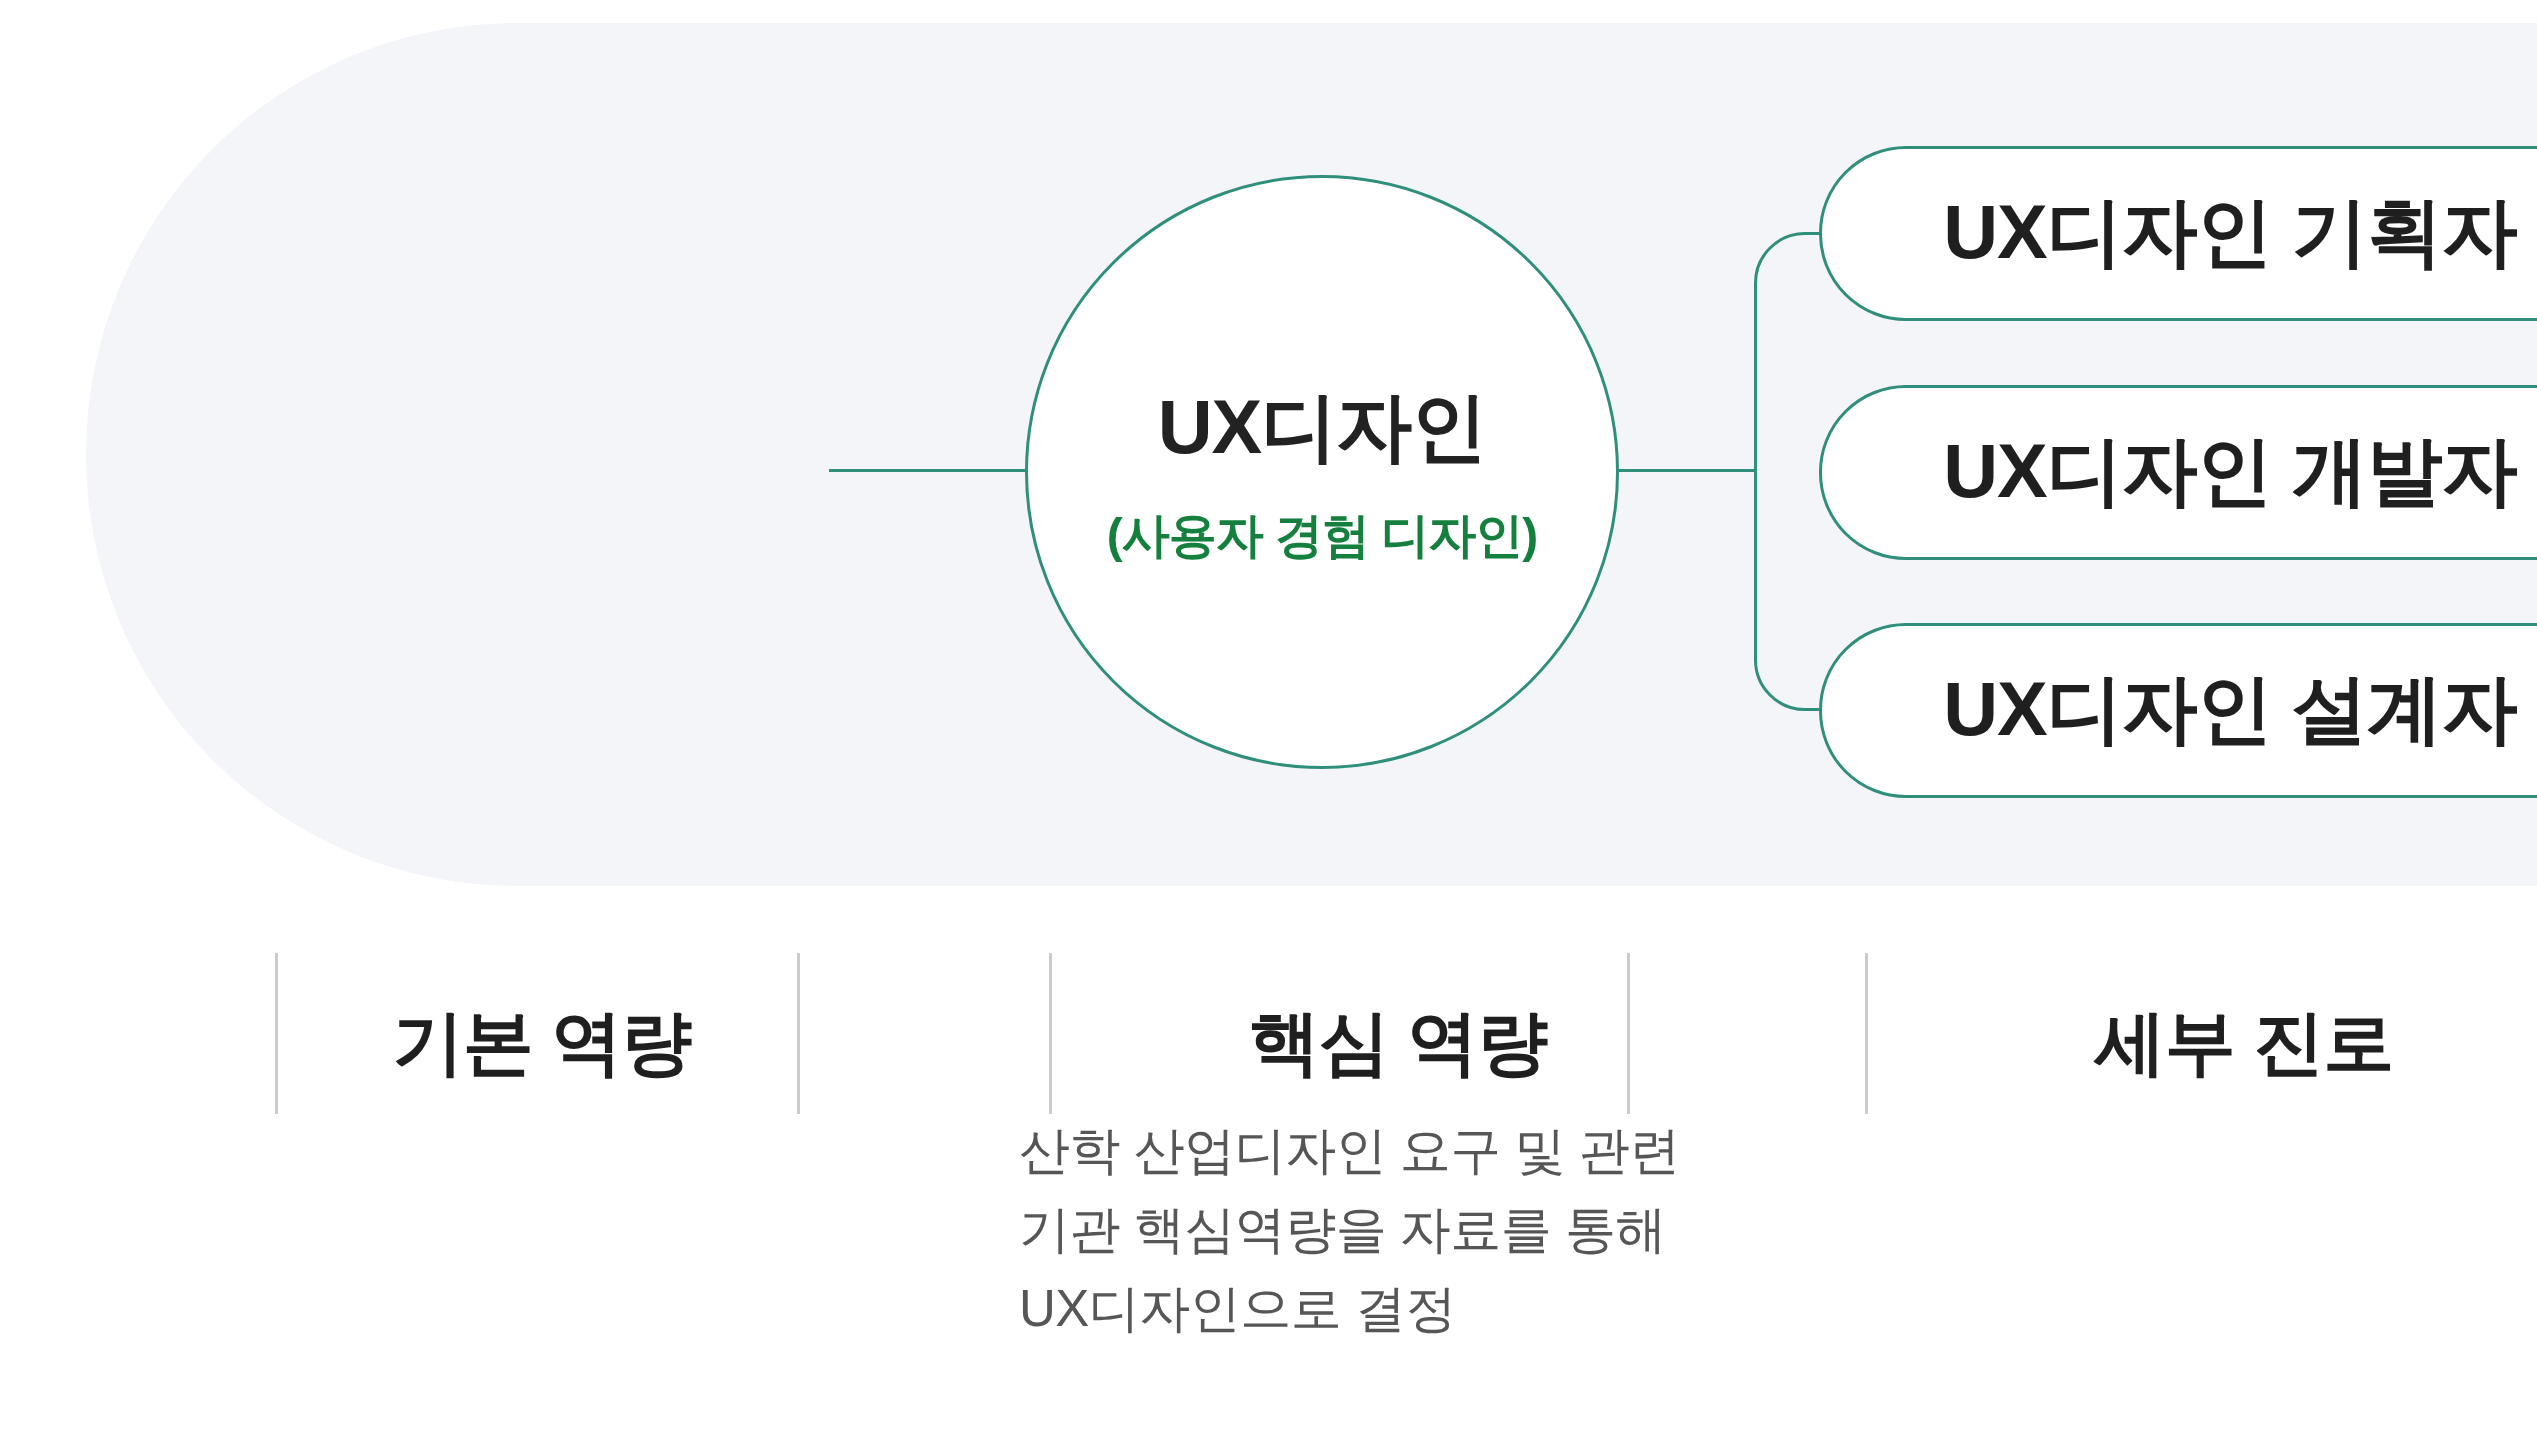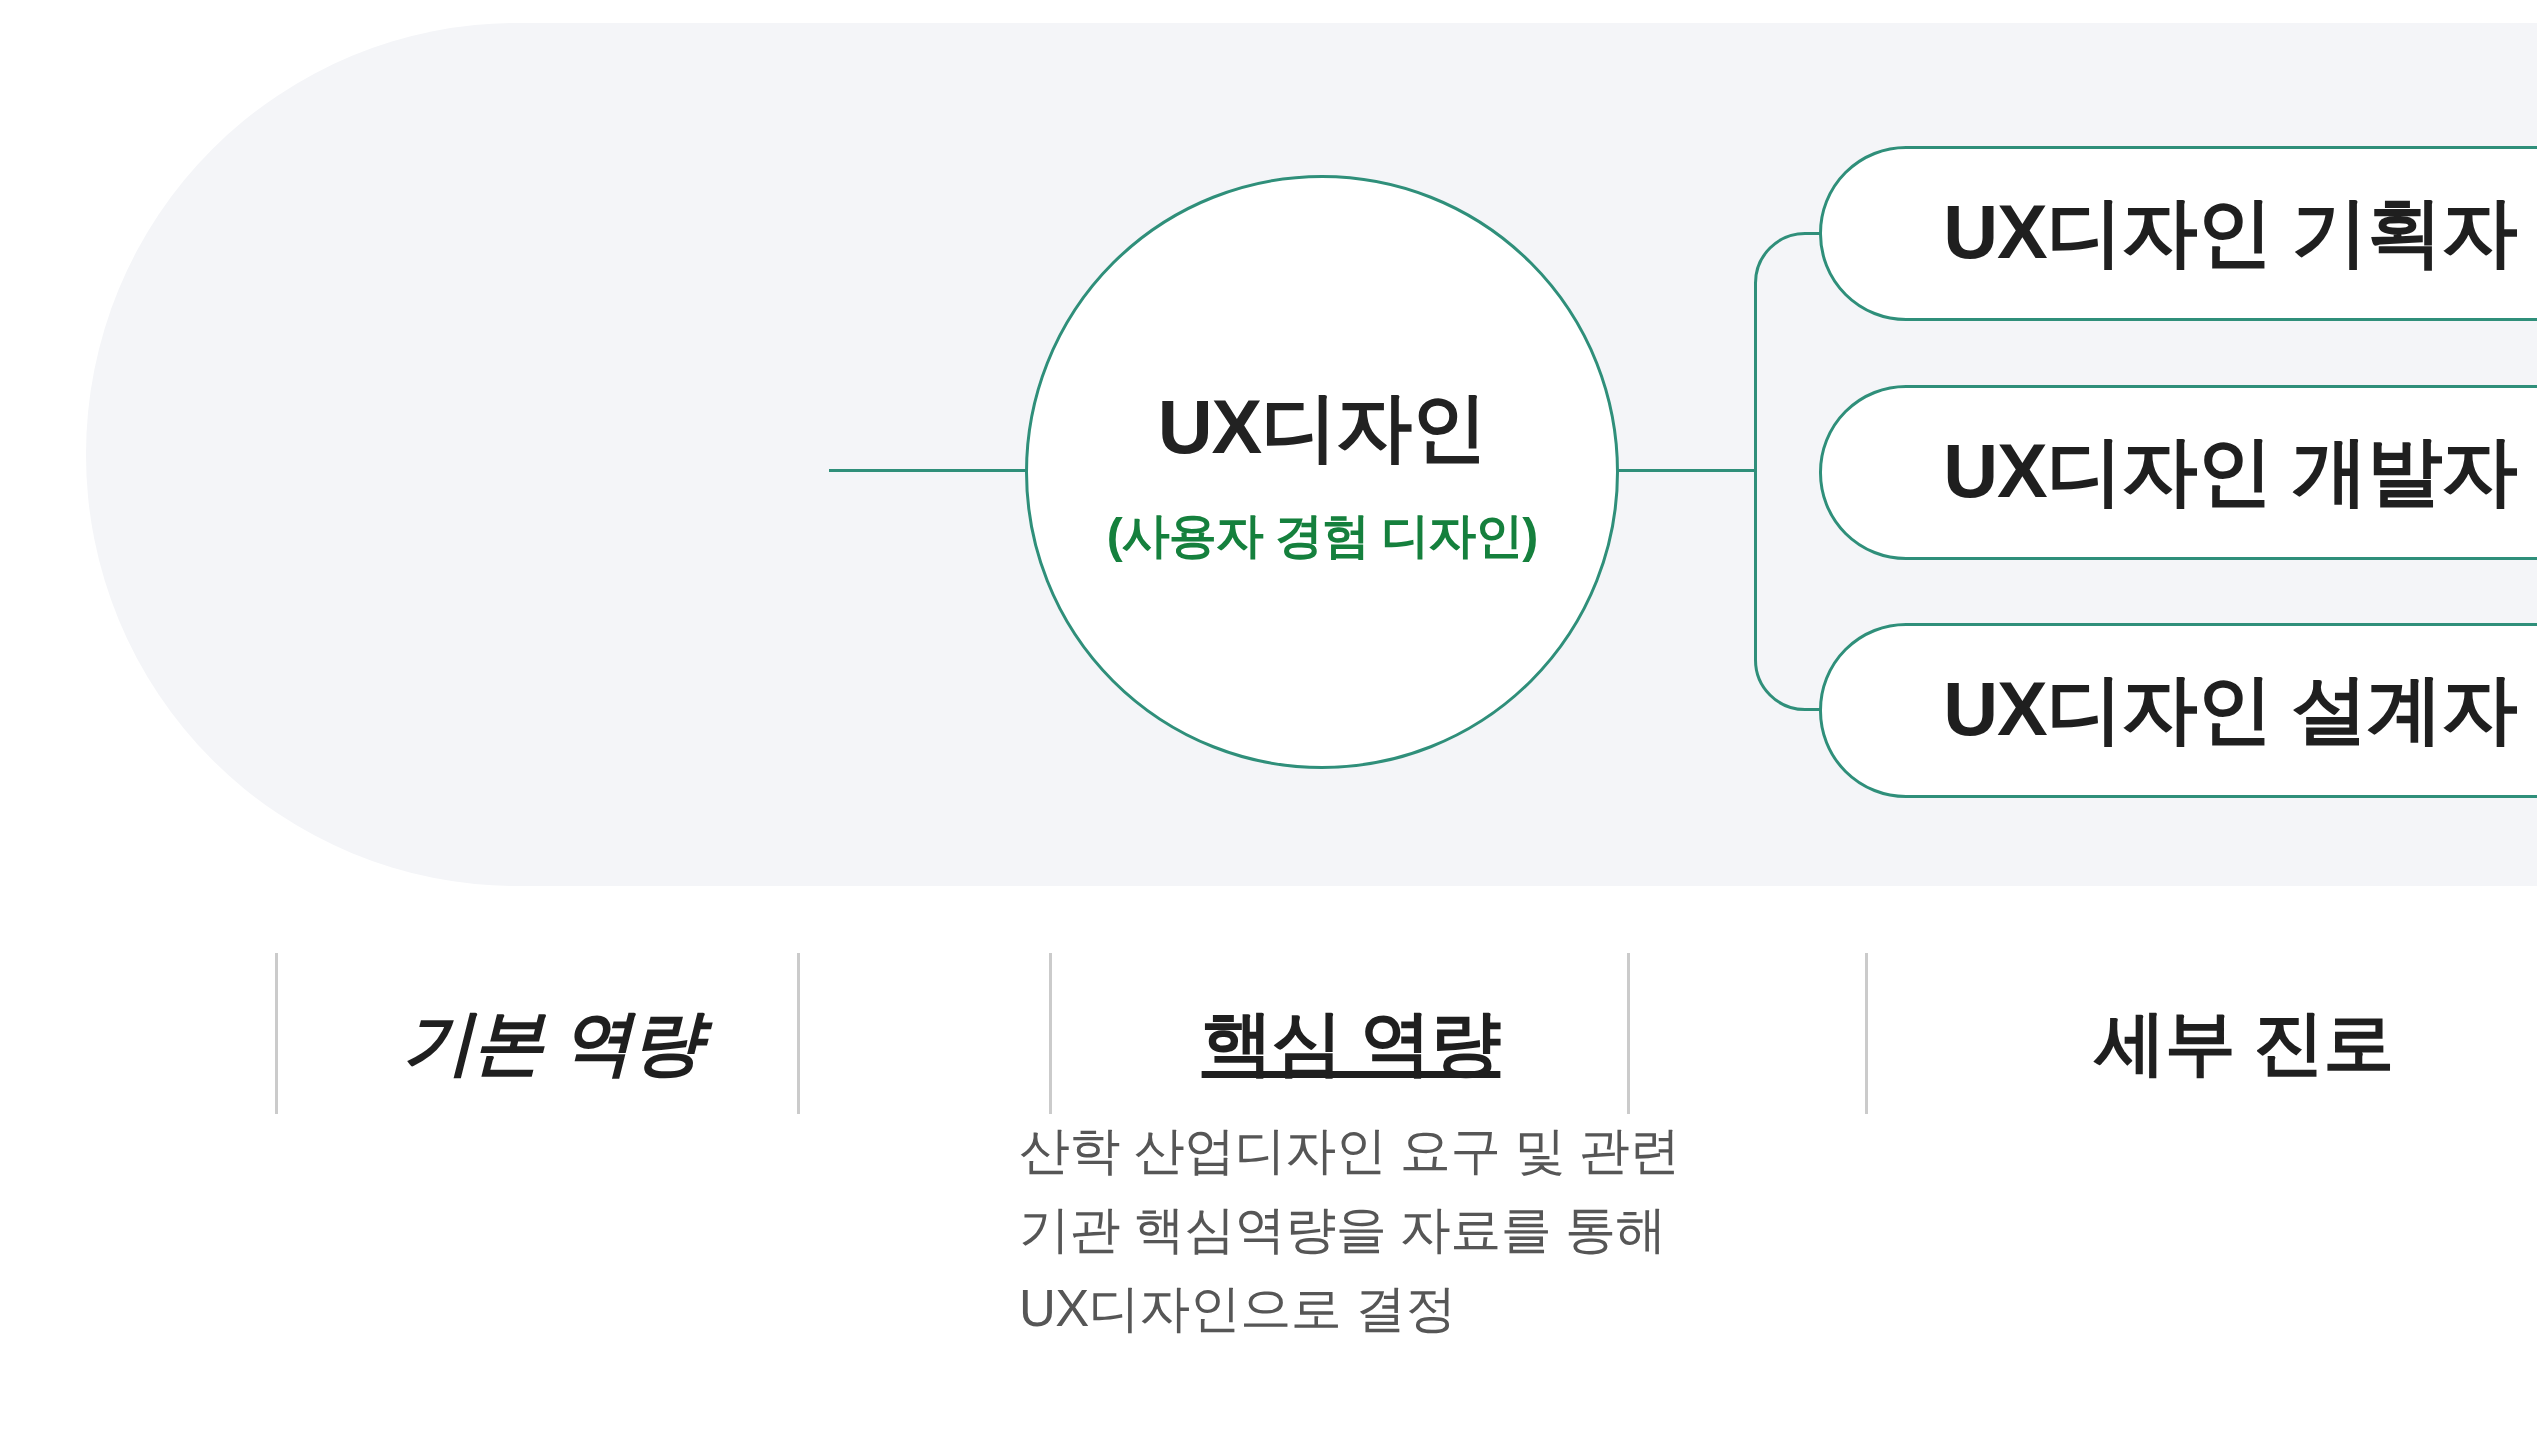--- a/index.html
+++ b/index.html
@@ -42,22 +42,22 @@
   .pill-1{top:385px;}
   .pill-2{top:623px;}
   
   .divider{position:absolute;top:953px;width:2.5px;height:161px;background:#cbcbcb;}
   .dv0{left:275px;}  .dv1{left:797px;} .dv2{left:1049px;} .dv3{left:1627px;}
   .dv4{left:1865px;}
   .col-label{
     position:absolute;top:996px;font-size:71px;font-weight:bold;color:#1f1f1f;
     text-align:center;letter-spacing:-1px;
   }
-  .cl0{left:285px;width:534px;font-style:italic;}
-  .cl1{left:1062px;width:578px;text-decoration:underline;}
+  .cl0{left:275px;width:534px;}
+  .cl1{left:1109px;width:578px;}
   .cl2{left:1865px;width:758px;}
   .desc-block{
     position:absolute;left:1019px;top:1111px;font-size:51px;line-height:79px;
     color:#565656;font-weight:500;letter-spacing:-0.5px;white-space:nowrap;
   }
 </style>
 </head>
 <body>
 
 <div class="page">

